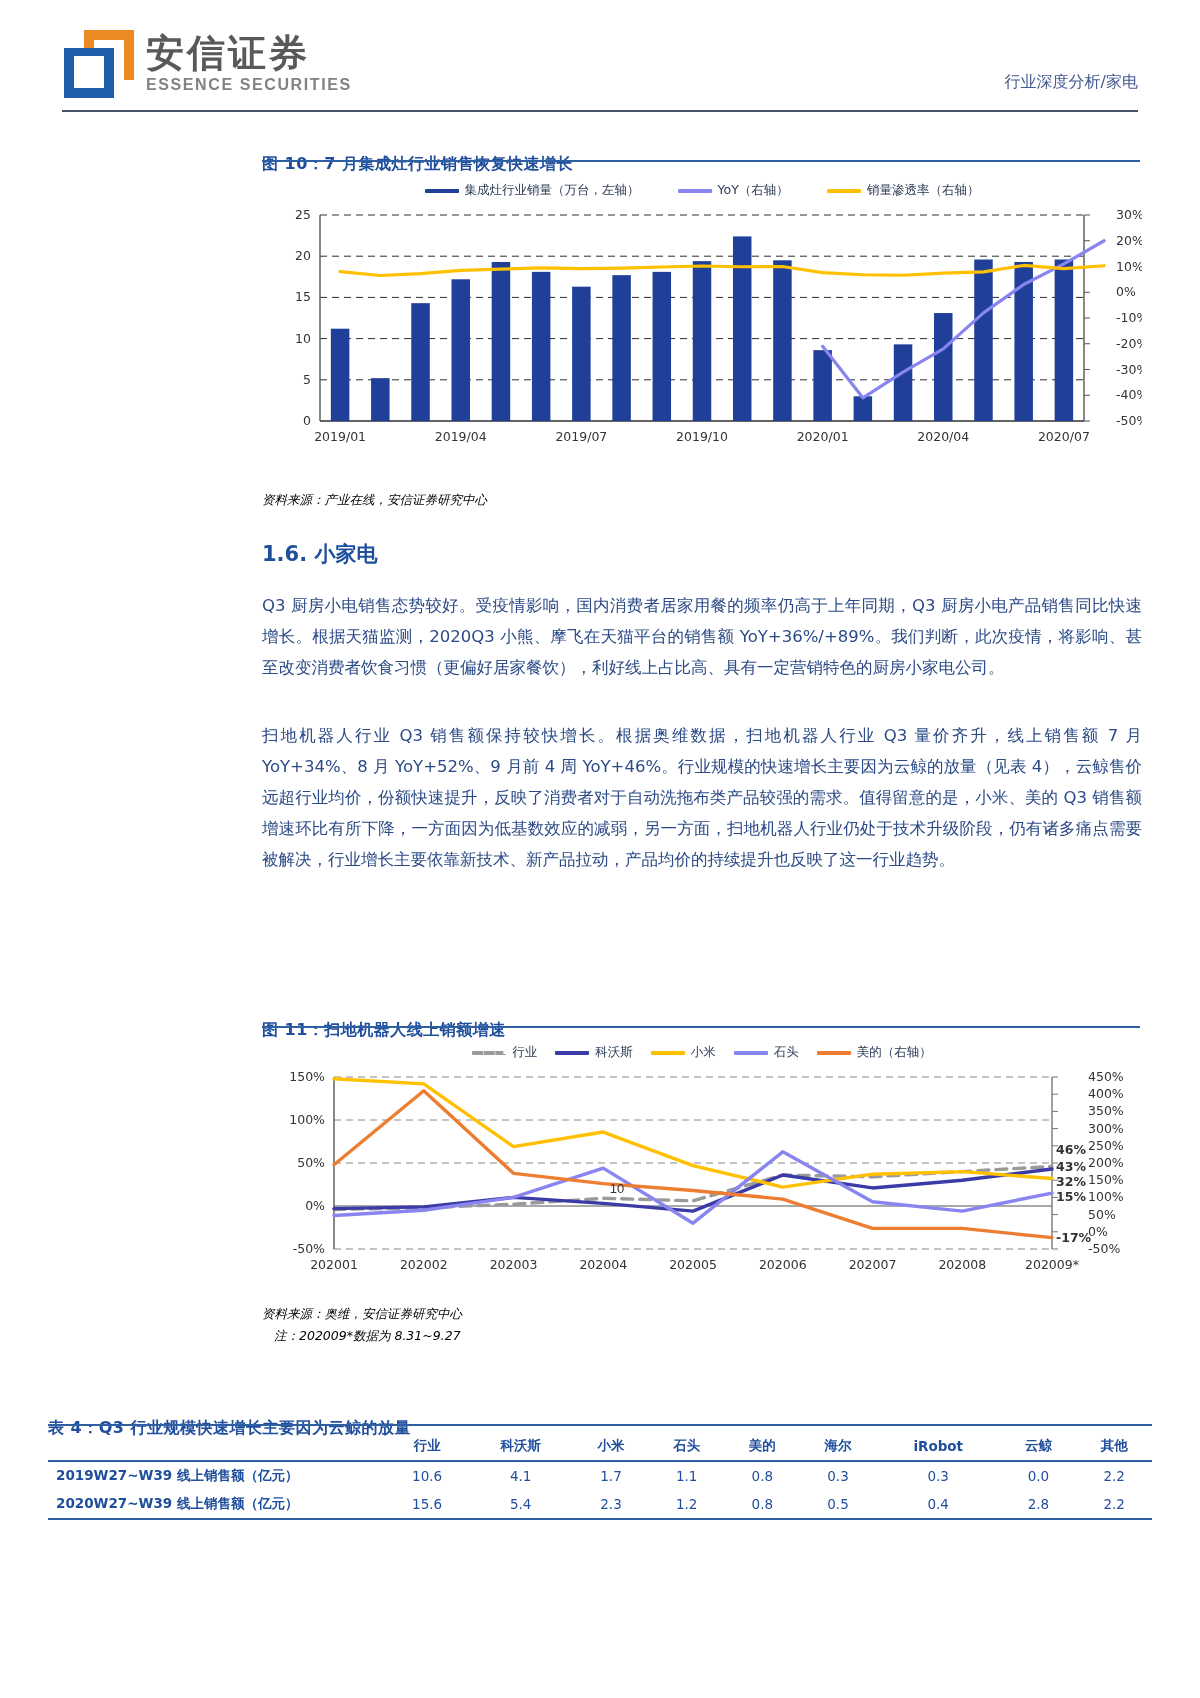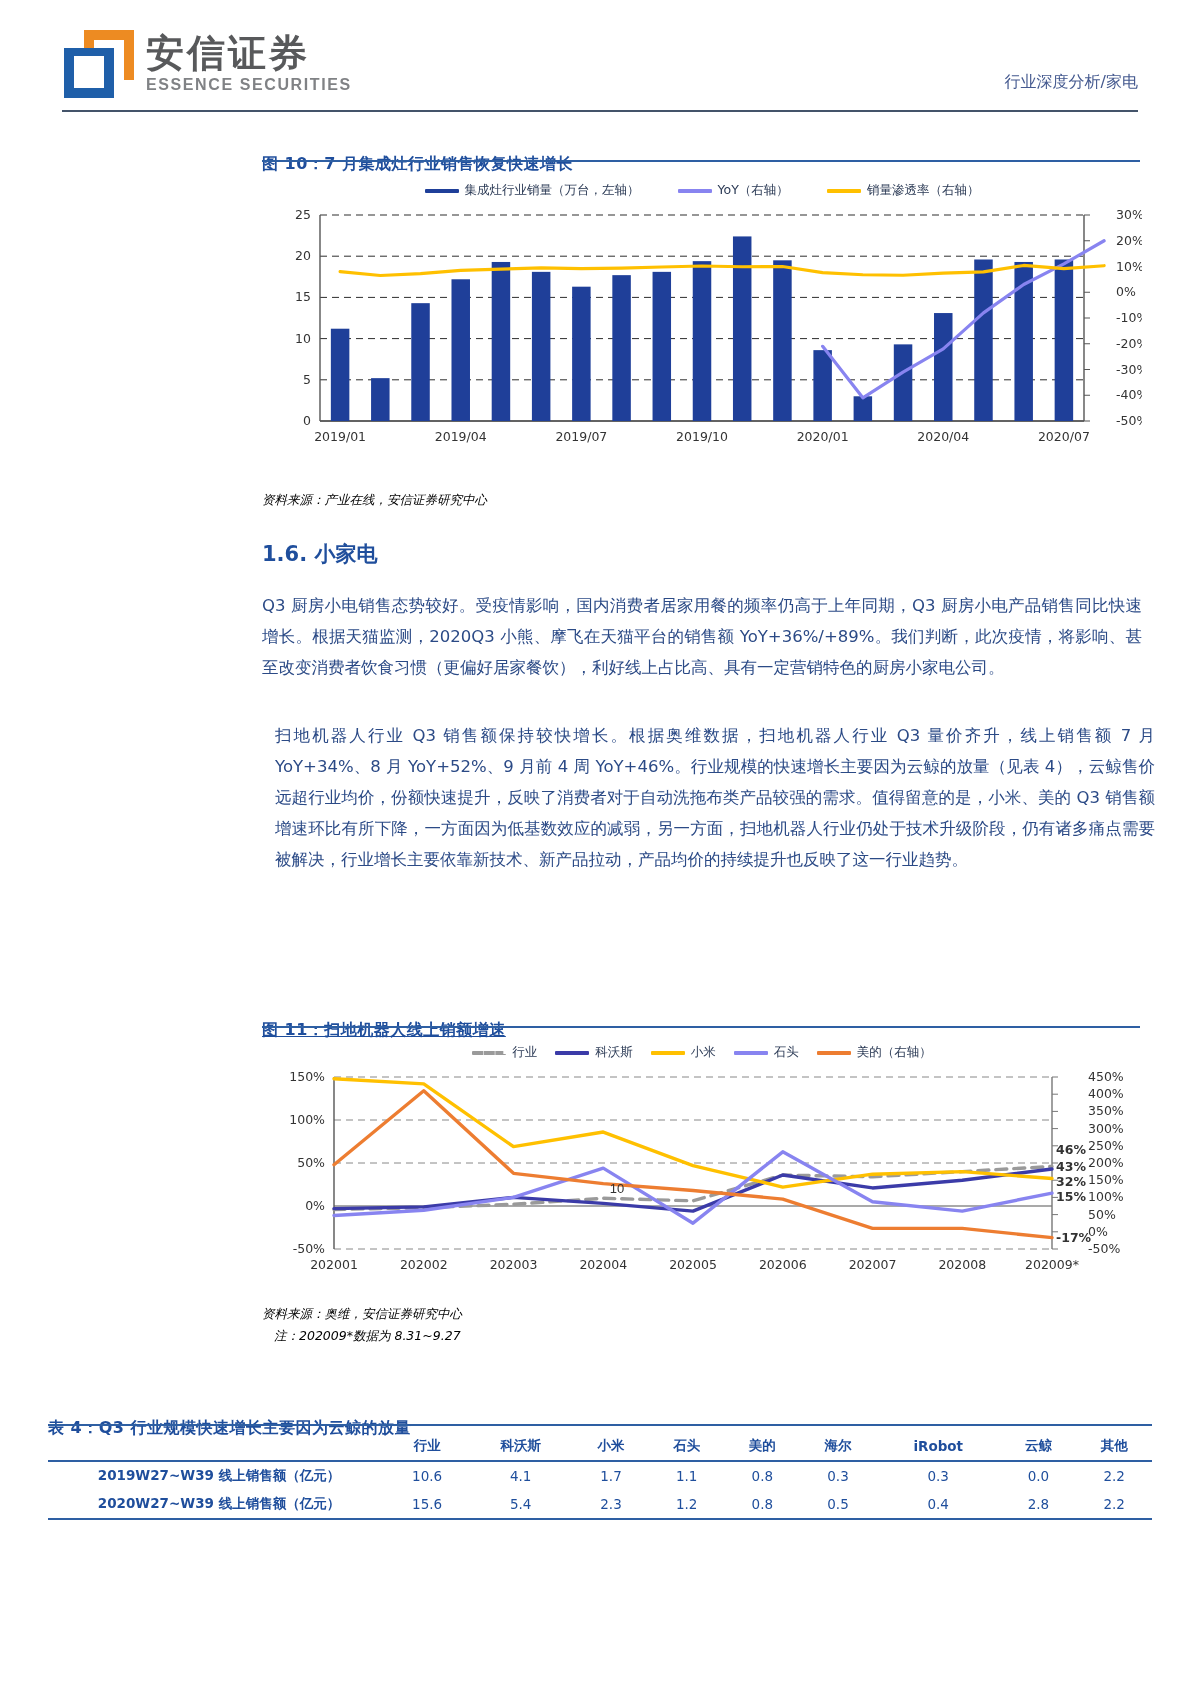--- a/index.html
+++ b/index.html
@@ -46,21 +46,21 @@
                 font-size:12.5px;color:#2b3a55;font-family:"DejaVu Sans","Liberation Sans",sans-serif;}
   .lg{display:flex;align-items:center;gap:6px;white-space:nowrap;}
   .lg .swatch{display:inline-block;width:34px;height:4px;border-radius:1px;}
   .lg .swatch.dashed{height:0;border-top:4px dashed #9a9a9a;}
 
   
   .tbl{position:absolute;border-collapse:collapse;
        font-family:"DejaVu Sans","Liberation Sans",sans-serif;}
   .tbl th,.tbl td{font-size:13.5px;padding:5px 4px;text-align:center;color:#1F4E9C;}
   .tbl thead th{font-weight:bold;}
-  .tbl .rowlabel{text-align:center;padding-left:8px;font-weight:bold;white-space:nowrap;}
+  .tbl .rowlabel{text-align:left;padding-left:8px;font-weight:bold;white-space:nowrap;}
   .tbl .topline{border-top:2px solid #2E5FA3;}
   .tbl .botline{border-bottom:2px solid #2E5FA3;}
 
   
   .footer-left{position:absolute;left:48px;bottom:18px;font-size:13px;font-weight:bold;
                color:#1a1a1a;line-height:20px;font-family:"DejaVu Sans","Liberation Sans",sans-serif;}
   .footer-page{position:absolute;left:0;right:0;bottom:24px;text-align:center;font-size:13px;color:#333;
                font-family:"Liberation Sans",sans-serif;}
 </style>
 </head>
@@ -165,23 +165,23 @@
         <text x="560.6315789473683" y="242" font-size="12.5" fill="#333" font-family="&quot;DejaVu Sans&quot;,&quot;Liberation Sans&quot;,sans-serif" text-anchor="middle">2020/01</text>
         <text x="681.2631578947368" y="242" font-size="12.5" fill="#333" font-family="&quot;DejaVu Sans&quot;,&quot;Liberation Sans&quot;,sans-serif" text-anchor="middle">2020/04</text>
         <text x="801.8947368421052" y="242" font-size="12.5" fill="#333" font-family="&quot;DejaVu Sans&quot;,&quot;Liberation Sans&quot;,sans-serif" text-anchor="middle">2020/07</text>
       </svg>
   </div>
 
   <div class="source" style="left:262px;top:492px;">资料来源：产业在线，安信证券研究中心</div>
 
   <div class="sec-head" style="left:262px;top:540px;">1.6. 小家电</div>
   <div class="para" style="left:262px;top:590px;width:880px;">Q3 厨房小电销售态势较好。受疫情影响，国内消费者居家用餐的频率仍高于上年同期，Q3 厨房小电产品销售同比快速增长。根据天猫监测，2020Q3 小熊、摩飞在天猫平台的销售额 YoY+36%/+89%。我们判断，此次疫情，将影响、甚至改变消费者饮食习惯（更偏好居家餐饮），利好线上占比高、具有一定营销特色的厨房小家电公司。</div>
-  <div class="para" style="left:262px;top:720px;width:880px;margin-left:13px;">扫地机器人行业 Q3 销售额保持较快增长。根据奥维数据，扫地机器人行业 Q3 量价齐升，线上销售额 7 月 YoY+34%、8 月 YoY+52%、9 月前 4 周 YoY+46%。行业规模的快速增长主要因为云鲸的放量（见表 4），云鲸售价远超行业均价，份额快速提升，反映了消费者对于自动洗拖布类产品较强的需求。值得留意的是，小米、美的 Q3 销售额增速环比有所下降，一方面因为低基数效应的减弱，另一方面，扫地机器人行业仍处于技术升级阶段，仍有诸多痛点需要被解决，行业增长主要依靠新技术、新产品拉动，产品均价的持续提升也反映了这一行业趋势。</div>
-
-  <div class="exhibit-title" style="left:262px;top:1000px;text-decoration:underline;">图 11：扫地机器人线上销额增速</div>
+  <div class="para" style="left:262px;top:720px;width:880px;">扫地机器人行业 Q3 销售额保持较快增长。根据奥维数据，扫地机器人行业 Q3 量价齐升，线上销售额 7 月 YoY+34%、8 月 YoY+52%、9 月前 4 周 YoY+46%。行业规模的快速增长主要因为云鲸的放量（见表 4），云鲸售价远超行业均价，份额快速提升，反映了消费者对于自动洗拖布类产品较强的需求。值得留意的是，小米、美的 Q3 销售额增速环比有所下降，一方面因为低基数效应的减弱，另一方面，扫地机器人行业仍处于技术升级阶段，仍有诸多痛点需要被解决，行业增长主要依靠新技术、新产品拉动，产品均价的持续提升也反映了这一行业趋势。</div>
+
+  <div class="exhibit-title" style="left:262px;top:1000px;">图 11：扫地机器人线上销额增速</div>
   <div class="exhibit-rule" style="left:262px;top:1026px;width:878px;"></div>
 
   <div class="chart-box" style="left:262px;top:1036px;width:880px;height:270px;">
     <div class="chart-legend" style="margin-top:8px;gap:18px;">
       <span class="lg">
         <span class="swatch dashed"></span>
         <span>行业</span>
       </span>
       <span class="lg">
         <span class="swatch" style="background:#3B3BA8;"></span>

